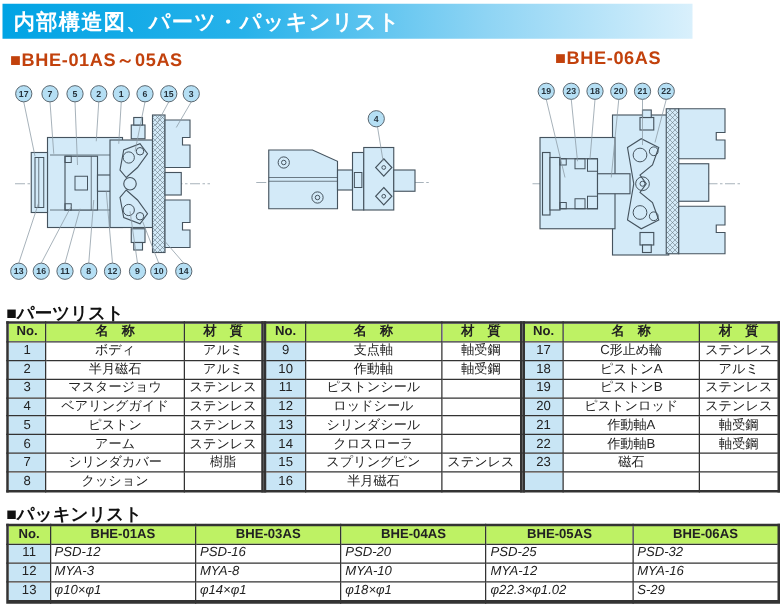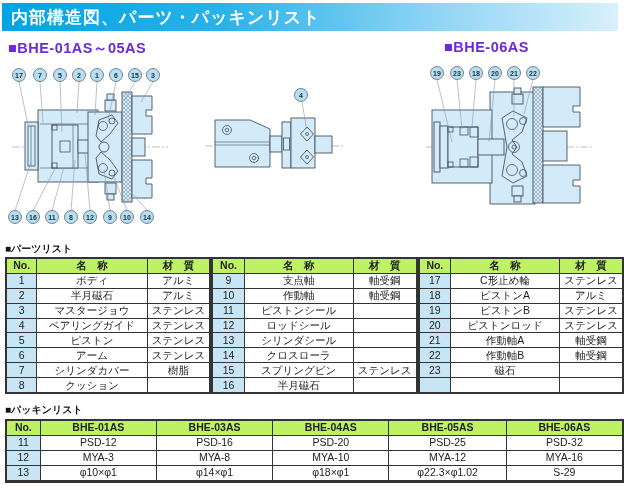--- a/index.html
+++ b/index.html
@@ -1,54 +1,54 @@
 <!DOCTYPE html>
 <html><head>
 <meta charset="utf-8">
 <style>
   html,body{margin:0;padding:0;background:#fff;}
   body{width:624px;height:489px;position:relative;overflow:hidden;
        font-family:"Liberation Sans","DejaVu Sans",sans-serif;color:#222;}
 
-  .title-bar{position:absolute;left:2px;top:3px;width:616px;height:28px;
+  .title-bar{position:absolute;left:2px;top:3px;width:552px;height:28px;
     background:linear-gradient(to right,#00a3e4 0%,#27b2ea 35%,#8ed4f4 70%,#d9f0fc 100%);
     display:flex;align-items:center;}
   .title-bar h1{margin:0 0 0 9px;font-size:17px;font-weight:bold;color:#fff;letter-spacing:1px;}
 
-  .diagram-label{position:absolute;top:39px;font-size:14.5px;font-weight:bold;color:#6d28d9;letter-spacing:.5px;}
+  .diagram-label{position:absolute;top:39px;font-size:14.5px;font-weight:bold;color:#c2410c;letter-spacing:.5px;}
   .diagram-label.left{left:8px;}
   .diagram-label.right{left:444px;}
 
   svg.diagrams{position:absolute;left:0;top:56px;}
   .fillb{fill:#d3eaf8;stroke:#45535e;stroke-width:0.9;}
   .ln{stroke:#45535e;stroke-width:0.6;fill:none;}
   .ln2{stroke:#45535e;stroke-width:0.8;fill:none;}
   .cl{stroke:#9aa7b0;stroke-width:0.7;stroke-dasharray:8 2 2 2;fill:none;}
   .leader{stroke:#8a98a3;stroke-width:0.6;fill:none;}
   .callout circle{fill:#b5dff4;stroke:#5b6770;stroke-width:0.8;}
   .callout text{font-size:7px;font-family:"Liberation Sans",sans-serif;fill:#25313a;
                 text-anchor:middle;font-weight:bold;}
 
-  .list-heading{position:absolute;left:5px;font-size:10px;font-weight:bold;color:#111;}
+  .list-heading{position:absolute;left:5px;font-size:14px;font-weight:bold;color:#111;}
   .list-heading.parts{top:242px;}
   .list-heading.packing{top:403px;}
 
   table{border-collapse:collapse;font-size:10.5px;table-layout:fixed;}
   .pt,.pk{border:2px solid #333;}
   td,th{border:1px solid #333;height:13.9px;padding:0 3px;line-height:13px;
         overflow:hidden;white-space:nowrap;}
   th{background:#bef264;font-weight:bold;text-align:center;}
   td.no{background:#c8e5f5;text-align:center;width:28px;}
   th.no{width:28px;}
   .pt td.nm{width:115px;text-align:center;}
   .pt td.mt{width:57px;text-align:center;margin-left:18px;}
   .pt th.nm{width:115px;text-align:center;} .pt th.mt{width:57px;}
   .parts-wrap{position:absolute;left:5px;top:257px;display:flex;}
   .packing-table{position:absolute;left:5px;top:419px;border-bottom:3px solid #333;}
-  .pk td.v{width:117px;text-align:center;}
+  .pk td.v{width:117px;text-align:left;font-style:italic;}
   .pk th.v{width:117px;}
 </style>
 </head>
 <body>
 
 <header class="title-bar">
   <h1>内部構造図、パーツ・パッキンリスト</h1>
 </header>
 
 <div class="diagram-label left">■BHE-01AS～05AS</div>

